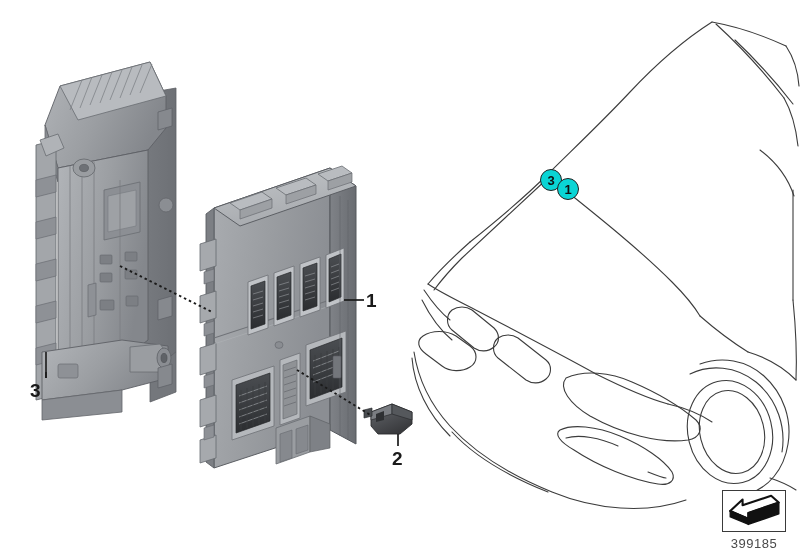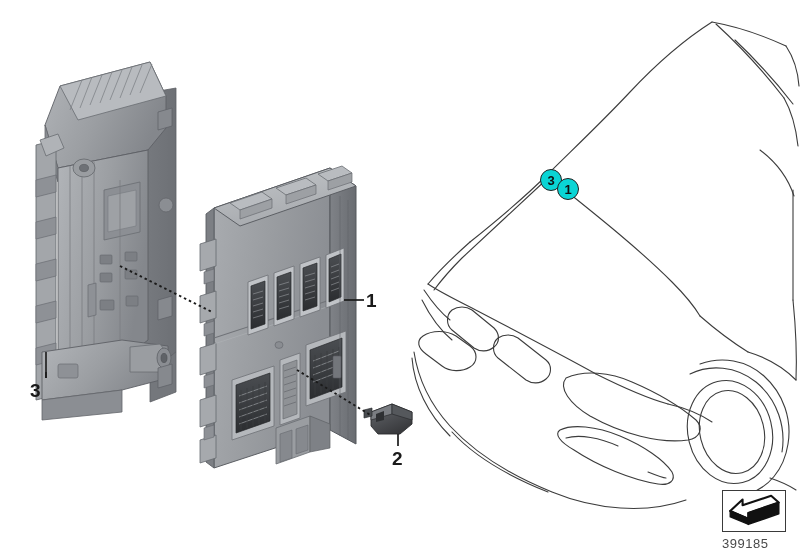--- a/index.html
+++ b/index.html
@@ -66,20 +66,21 @@
     height: 42px;
     border: 1.4px solid #3a3a3a;
     background: #ffffff;
     box-sizing: border-box;
   }
   #figure-number {
     position: absolute;
     left: 722px;
     top: 536px;
     width: 64px;
+    text-align: center;
     font-family: "Liberation Sans", sans-serif;
     font-size: 13px;
     color: #4a4a4a;
     letter-spacing: 0.5px;
     user-select: none;
   }
 </style>
 </head>
 <body>
 

